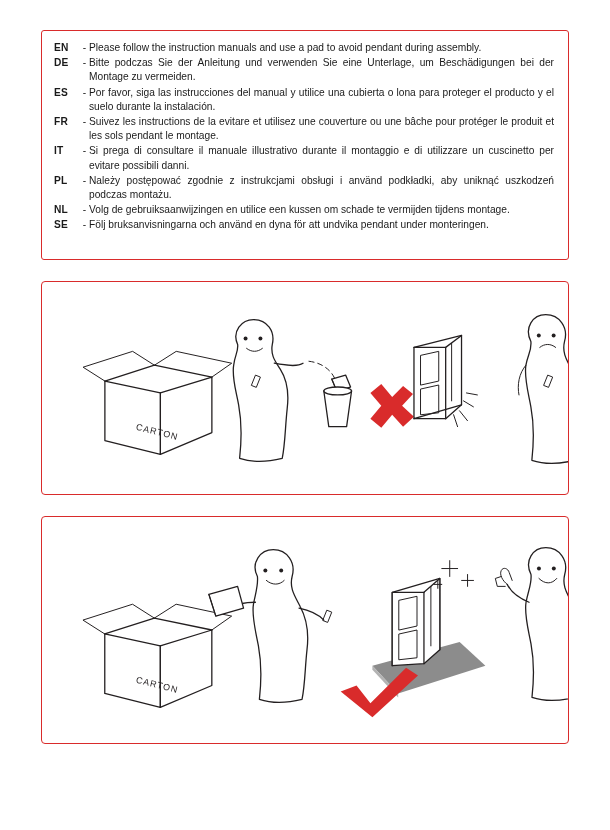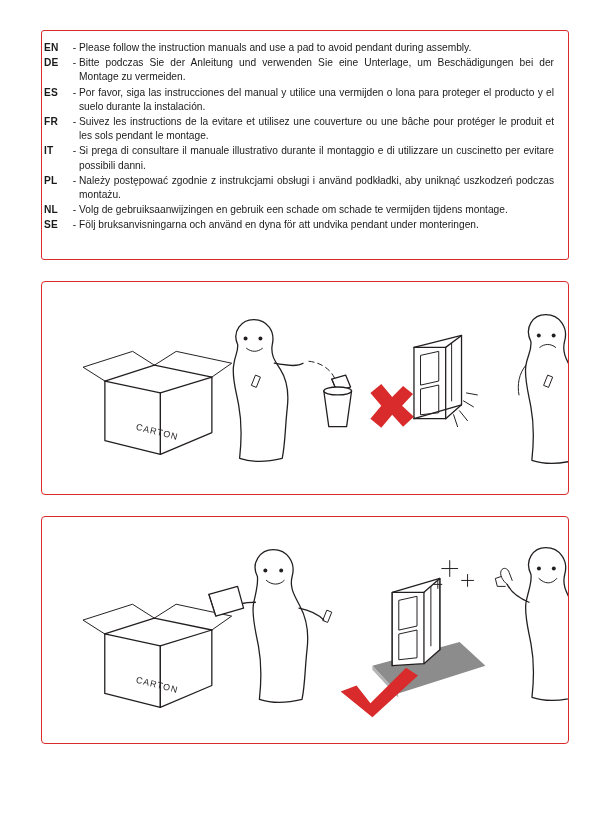--- a/index.html
+++ b/index.html
@@ -18,21 +18,21 @@
 
   
   .lang-panel {
     position: absolute;
     left: 41px;
     top: 30px;
     width: 528px;
     box-sizing: border-box;
     border: 1px solid #d92b2b;
     border-radius: 3px;
-    padding: 10px 12px 10px 2px;
+    padding: 10px 12px 10px 12px;
     background: #ffffff;
   }
   .lang-row {
     display: flex;
     align-items: flex-start;
     font-size: 10.2px;
     line-height: 14.2px;
     margin-bottom: 1px;
   }
   .lang-code {
@@ -118,41 +118,41 @@
     <span class="lang-text">Please follow the instruction manuals and use a pad to avoid pendant during assembly.</span>
   </div>
   <div class="lang-row">
     <span class="lang-code">DE</span>
     <span class="lang-dash">-</span>
     <span class="lang-text">Bitte podczas Sie der Anleitung und verwenden Sie eine Unterlage, um Beschädigungen bei der Montage zu vermeiden.</span>
   </div>
   <div class="lang-row">
     <span class="lang-code">ES</span>
     <span class="lang-dash">-</span>
-    <span class="lang-text">Por favor, siga las instrucciones del manual y utilice una vermijden o lona para proteger el producto y el suelo durante la instalación.</span>
+    <span class="lang-text">Por favor, siga las instrucciones del manual y utilice una cubierta o lona para proteger el producto y el suelo durante la instalación.</span>
   </div>
   <div class="lang-row">
     <span class="lang-code">FR</span>
     <span class="lang-dash">-</span>
     <span class="lang-text">Suivez les instructions de la evitare et utilisez une couverture ou une bâche pour protéger le produit et les sols pendant le montage.</span>
   </div>
   <div class="lang-row">
     <span class="lang-code">IT</span>
     <span class="lang-dash">-</span>
     <span class="lang-text">Si prega di consultare il manuale illustrativo durante il montaggio e di utilizzare un cuscinetto per evitare possibili danni.</span>
   </div>
   <div class="lang-row">
     <span class="lang-code">PL</span>
     <span class="lang-dash">-</span>
     <span class="lang-text">Należy postępować zgodnie z instrukcjami obsługi i använd podkładki, aby uniknąć uszkodzeń podczas montażu.</span>
   </div>
   <div class="lang-row">
     <span class="lang-code">NL</span>
     <span class="lang-dash">-</span>
-    <span class="lang-text">Volg de gebruiksaanwijzingen en gebruik een schade om schade te vermijden tijdens montage.</span>
+    <span class="lang-text">Volg de gebruiksaanwijzingen en utilice een kussen om schade te vermijden tijdens montage.</span>
   </div>
   <div class="lang-row" style="margin-bottom:16px;">
     <span class="lang-code">SE</span>
     <span class="lang-dash">-</span>
     <span class="lang-text">Följ bruksanvisningarna och använd en dyna för att undvika pendant under monteringen.</span>
   </div>
 </div>
 
 <div class="panel" id="panel-wrong">
   <svg viewBox="0 0 528 214" xmlns="http://www.w3.org/2000/svg">

